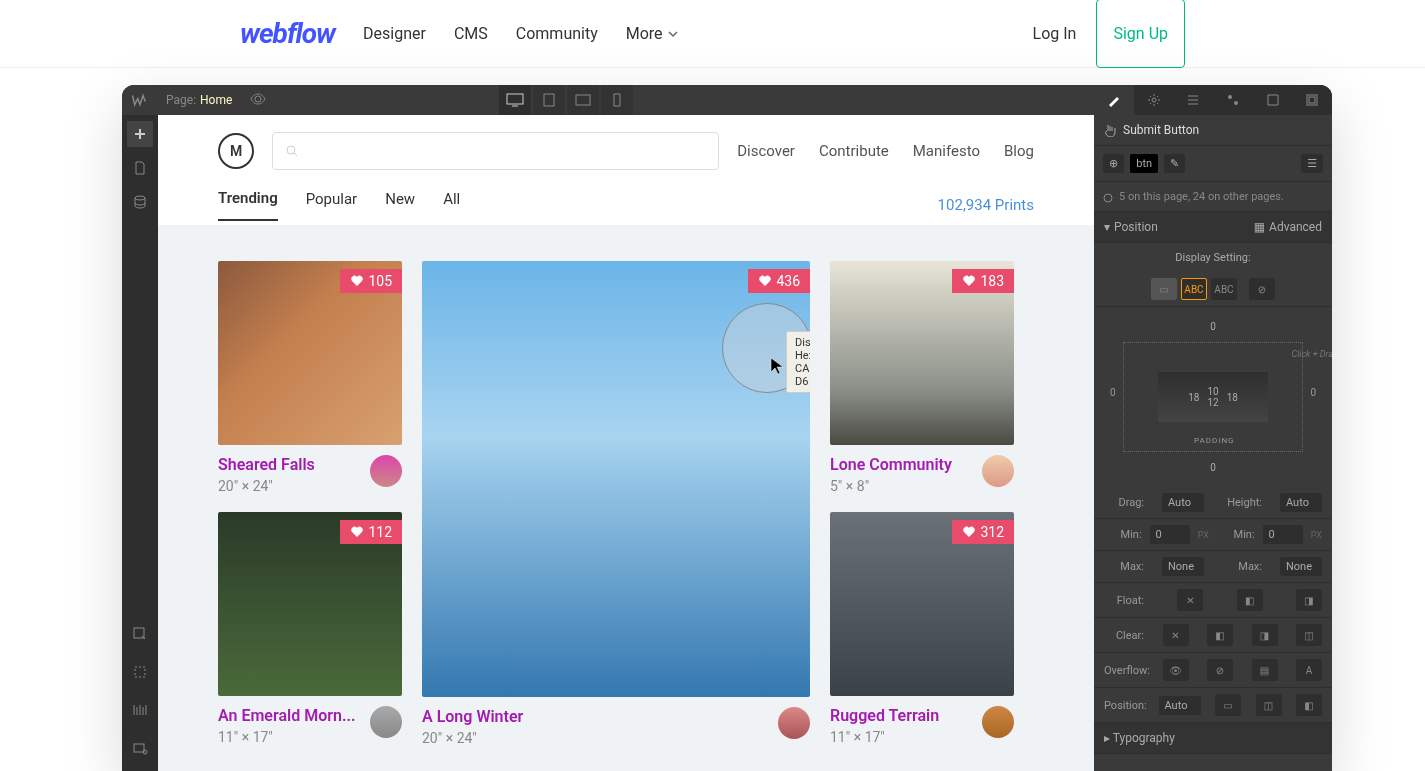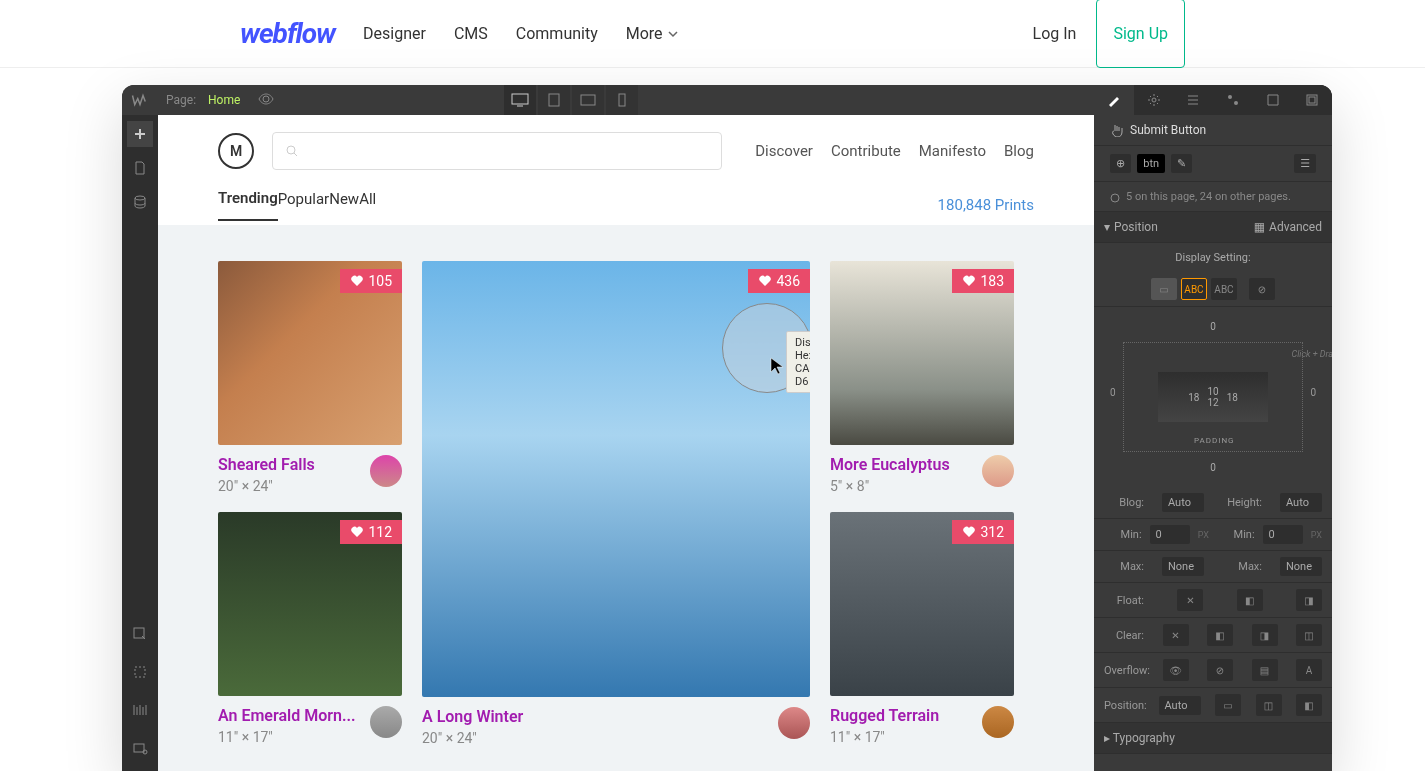--- a/index.html
+++ b/index.html
@@ -15,40 +15,40 @@
 .frame{position:absolute;left:122px;top:85px;width:1210px;height:686px;background:#2e2e2e;border-radius:12px 12px 0 0;overflow:hidden;box-shadow:0 20px 60px rgba(0,0,0,0.15)}
 .editor-top{height:30px;background:#3a3a3a;display:flex;align-items:center;color:#bbb;font-size:12px}
 .left-tools{width:36px;background:#2e2e2e;position:absolute;left:0;top:30px;bottom:0;display:flex;flex-direction:column;align-items:center;padding-top:6px;gap:8px}
 .left-tool{width:26px;height:26px;display:flex;align-items:center;justify-content:center;color:#999;cursor:pointer}
 .left-tools-bottom{margin-top:auto;margin-bottom:10px;display:flex;flex-direction:column;gap:12px;align-items:center}
 .canvas{position:absolute;left:36px;top:30px;right:238px;bottom:0;background:#f0f3f5}
 .site-header{background:#fff;height:110px;padding:0 60px}
 .site-top{display:flex;align-items:center;height:60px;gap:18px;padding-top:12px}
 .brand-circle{width:36px;height:36px;border:2px solid #333;border-radius:50%;display:flex;align-items:center;justify-content:center;font-weight:600;font-size:14px}
 .search-box{flex:1;max-width:450px;height:38px;border:1px solid #ddd;border-radius:4px;display:flex;align-items:center;padding:0 12px;color:#ccc}
-.site-nav{margin-left:auto;display:flex;gap:18px;font-size:15px;color:#555}
-.site-tabs{display:flex;font-size:15px;margin-top:14px;align-items:center}
+.site-nav{margin-left:auto;display:flex;gap:24px;font-size:15px;color:#555}
+.site-tabs{display:flex;gap:28px;font-size:15px;margin-top:14px;align-items:center}
 .tab{cursor:pointer;padding-bottom:12px}
 .tab.active{font-weight:600;border-bottom:2px solid #333}
 .count{margin-left:auto;color:#4a90d9;font-size:15px}
 .gallery{padding:36px 60px;display:grid;grid-template-columns:184px 388px 184px;gap:20px}
 .col{display:flex;flex-direction:column;gap:18px}
 .card-img{position:relative;width:100%;background:#888;border-radius:2px;overflow:hidden}
 .card-img.small{height:184px}
 .card-img.large{height:436px}
 .badge{position:absolute;top:8px;right:0;background:#e94b6a;color:#fff;padding:4px 10px;font-size:14px;display:flex;align-items:center;gap:4px}
 .card-meta{display:flex;align-items:flex-start;justify-content:space-between;margin-top:10px}
 .card-title{font-weight:600;font-size:16px;color:#a21caf}
 .card-size{font-size:14px;color:#888;margin-top:4px}
 .avatar{width:32px;height:32px;border-radius:50%;background:#ccc}
 .right-panel{position:absolute;right:0;top:30px;width:238px;bottom:0;background:#3a3a3a;color:#aaa;font-size:12px;overflow:hidden}
 .panel-tabs{height:30px;background:#2e2e2e;display:flex;position:absolute;top:-30px;right:0;width:238px}
 .panel-tab{flex:1;display:flex;align-items:center;justify-content:center;color:#888;cursor:pointer}
 .panel-tab.active{background:#3a3a3a;color:#fff}
-.panel-row{padding:8px 16px;display:flex;align-items:flex-end;gap:6px;border-bottom:1px solid #2e2e2e}
+.panel-row{padding:8px 9px;display:flex;align-items:flex-end;gap:6px;border-bottom:1px solid #2e2e2e}
 .panel-section{padding:8px 10px;background:#333;border-bottom:1px solid #2e2e2e;display:flex;justify-content:space-between;font-size:12px}
 .sel-chip{background:#2e2e2e;padding:3px 6px;border-radius:2px;font-size:11px}
 .box-model{padding:14px;display:flex;flex-direction:column;align-items:center;gap:10px}
 .bm-outer{width:180px;height:110px;border:1px dotted #666;position:relative;display:flex;align-items:center;justify-content:center}
 .bm-inner{width:110px;height:50px;background:linear-gradient(#2e2e2e,#444);display:flex;align-items:center;justify-content:center;gap:8px;font-size:10px}
 .bm-val{position:absolute;font-size:10px;color:#999}
 .size-row{display:flex;align-items:center;justify-content:space-between;padding:6px 10px;gap:8px;border-bottom:1px solid #2e2e2e}
 .size-label{font-size:11px;color:#999;width:40px;text-align:right}
 .size-input{background:#2e2e2e;padding:3px 6px;font-size:11px;border-radius:2px;width:42px}
 .btn-row{display:flex;gap:4px;padding:6px 10px;border-bottom:1px solid #2e2e2e;align-items:center}
@@ -93,21 +93,21 @@
 
 <div class="frame">
 
   <div class="editor-top">
     <div style="width:36px;display:flex;align-items:center;justify-content:center">
       <svg width="18" height="18" viewBox="0 0 24 24">
           <path d="M2 6l3 12 4-8 3 8 4-12 3 8" stroke="#888" fill="none" stroke-width="2"></path>
         </svg>
     </div>
     <span style="margin-left:8px;color:#888">Page:</span>
-    <span style="margin-left:12px;color:#bef264">Home</span>
+    <span style="margin-left:4px;color:#fef9c3">Home</span>
     <span style="margin-left:18px">
       <svg width="16" height="16" viewBox="0 0 16 16">
           <circle cx="8" cy="8" r="3" stroke="#888" fill="none"></circle>
           <path d="M1 8c2-4 5-5 7-5s5 1 7 5c-2 4-5 5-7 5s-5-1-7-5z" stroke="#888" fill="none"></path>
         </svg>
     </span>
     <div class="device-bar">
       <div class="device-btn active">
           <svg width="18" height="14" viewBox="0 0 18 14">
             <rect x="1" y="1" width="16" height="10" stroke="#ccc" fill="none"></rect>
@@ -261,21 +261,21 @@
           <span>Contribute</span>
           <span>Manifesto</span>
           <span>Blog</span>
         </div>
       </div>
       <div class="site-tabs">
         <span class="tab active">Trending</span>
         <span class="tab">Popular</span>
         <span class="tab">New</span>
         <span class="tab">All</span>
-        <span class="count">180,848 Prints</span>
+        <span class="count">102,934 Prints</span>
       </div>
     </div>
 
     <div class="gallery">
 
       <div class="col">
         <div>
           <div class="card-img small img-falls">
             <div class="badge">
               <svg class="heart-icon" viewBox="0 0 14 14">
@@ -344,21 +344,21 @@
           <div class="card-img small img-tree">
             <div class="badge">
               <svg class="heart-icon" viewBox="0 0 14 14">
                   <path d="M7 12L2 7a3 3 0 015-4 3 3 0 015 4z" fill="#fff"></path>
                 </svg>
               <span>183</span>
             </div>
           </div>
           <div class="card-meta">
             <div>
-              <div class="card-title">More Eucalyptus</div>
+              <div class="card-title">Lone Community</div>
               <div class="card-size">5" × 8"</div>
             </div>
             <div class="avatar" style="background:linear-gradient(#eca,#d98)"></div>
           </div>
         </div>
         <div>
           <div class="card-img small img-terrain">
             <div class="badge">
               <svg class="heart-icon" viewBox="0 0 14 14">
                   <path d="M7 12L2 7a3 3 0 015-4 3 3 0 015 4z" fill="#fff"></path>
@@ -420,21 +420,21 @@
             <span>10</span>
             <span>12</span>
           </span>
           <span>18</span>
         </div>
         <span class="bm-val" style="bottom:6px;left:70px;font-size:8px;letter-spacing:1px">PADDING</span>
       </div>
       <span style="font-size:10px">0</span>
     </div>
     <div class="size-row">
-      <span class="size-label">Blog:</span>
+      <span class="size-label">Drag:</span>
       <span class="size-input">Auto</span>
       <span class="size-label">Height:</span>
       <span class="size-input">Auto</span>
     </div>
     <div class="size-row">
       <span class="size-label">Min:</span>
       <span class="size-input">0</span>
       <span style="font-size:9px;color:#666">PX</span>
       <span class="size-label">Min:</span>
       <span class="size-input">0</span>

